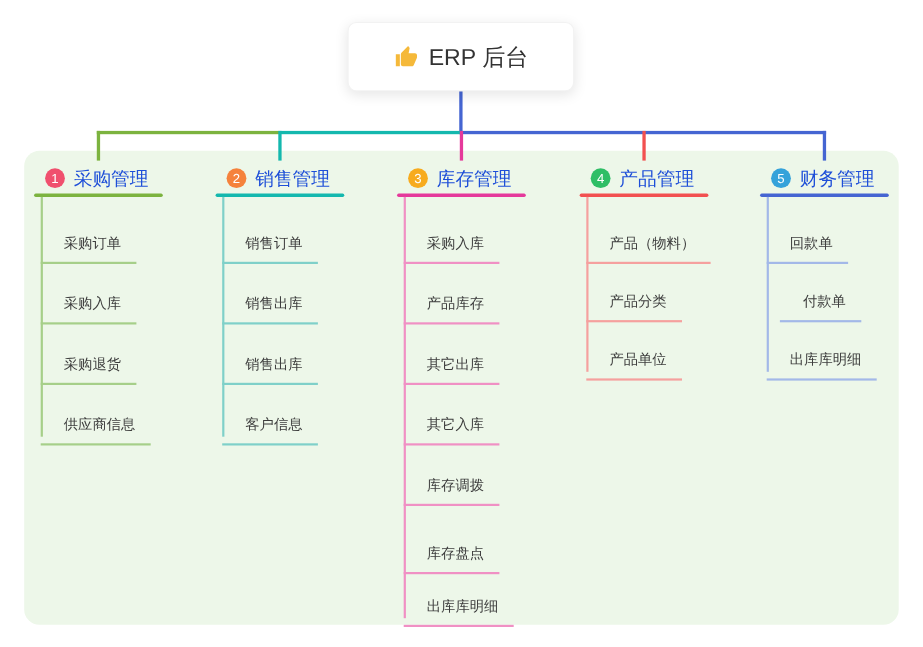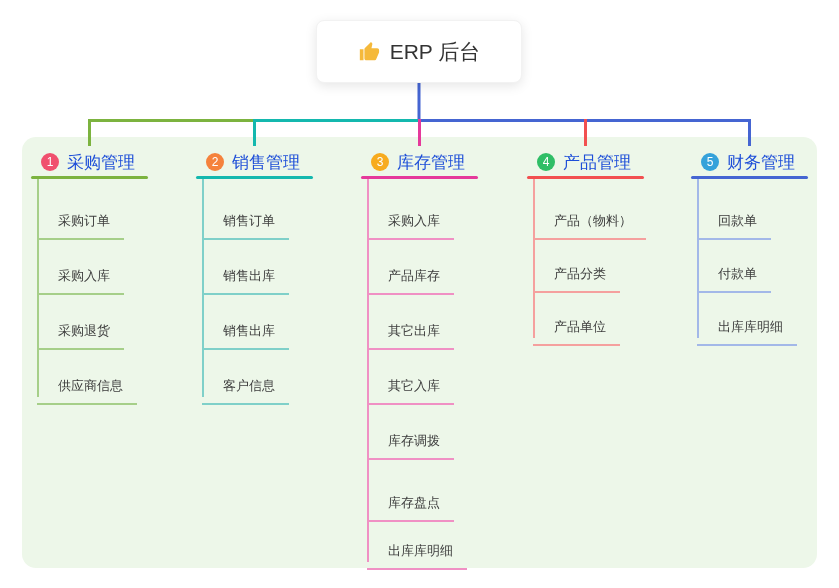--- a/index.html
+++ b/index.html
@@ -146,21 +146,21 @@
       <div class="branch" style="left: 691px;">
         <div class="branch-title">
           <span class="badge" style="background: rgb(53, 162, 218);">5</span>
           <span class="branch-label">财务管理</span>
         </div>
         <div class="title-underline" style="background: rgb(69, 101, 210);"></div>
         <div class="sub-vline" style="background: rgb(163, 184, 232); height: 159px;"></div>
         <div class="sub-item" style="top: 52px; border-color: rgb(163, 184, 232);">
           <span>回款单</span>
         </div>
-        <div class="sub-item" style="top: 105px; border-color: rgb(163, 184, 232);">
+        <div class="sub-item" style="top: 105px; border-color: rgb(163, 184, 232); margin-left: 12px;">
           <span>付款单</span>
         </div>
         <div class="sub-item" style="top: 158px; border-color: rgb(163, 184, 232);">
           <span>出库库明细</span>
         </div>
       </div>
     </div>
 
 </div>
 

